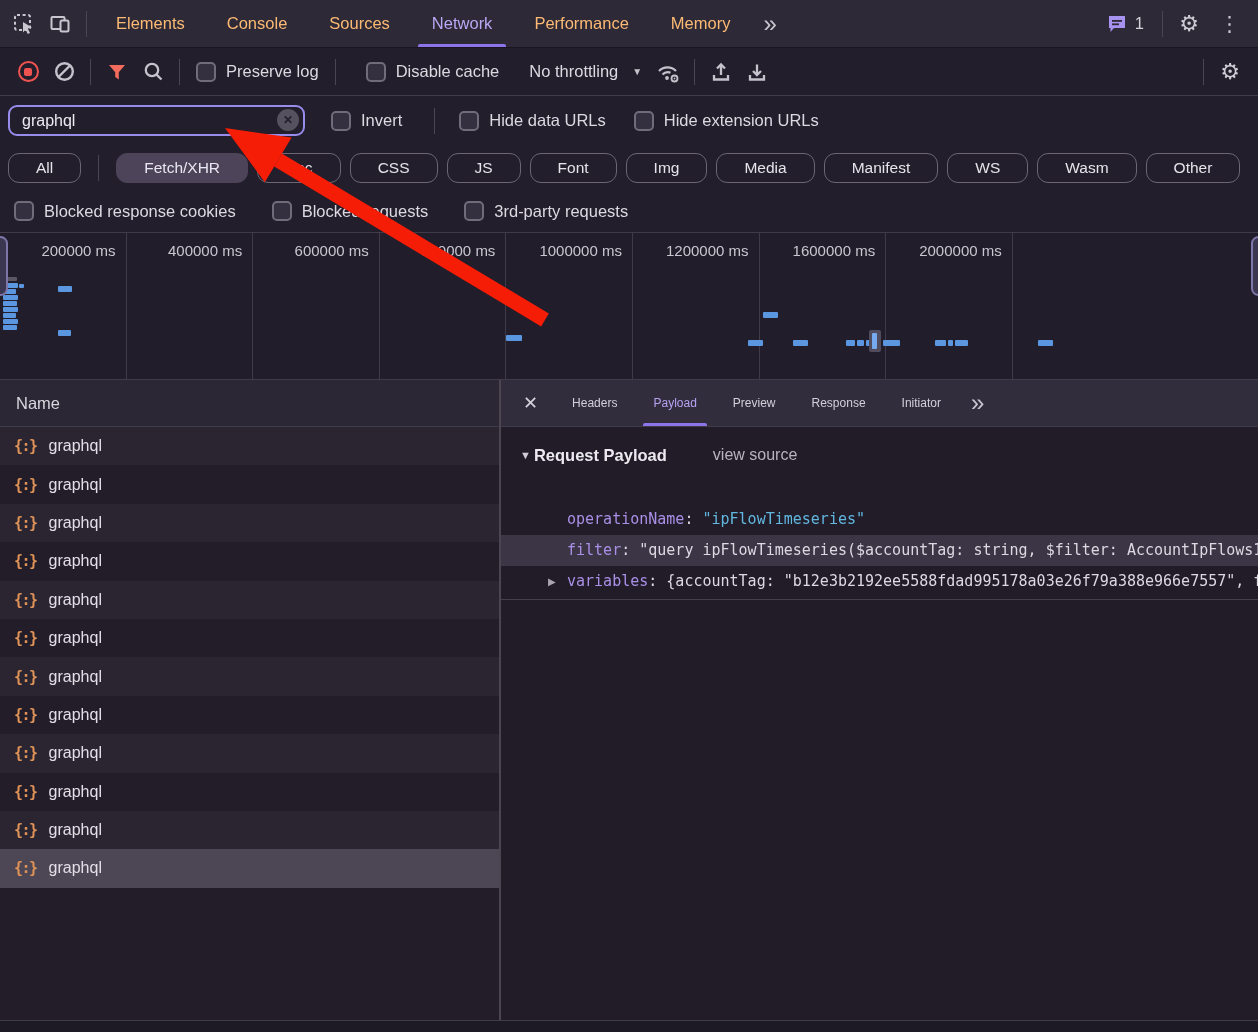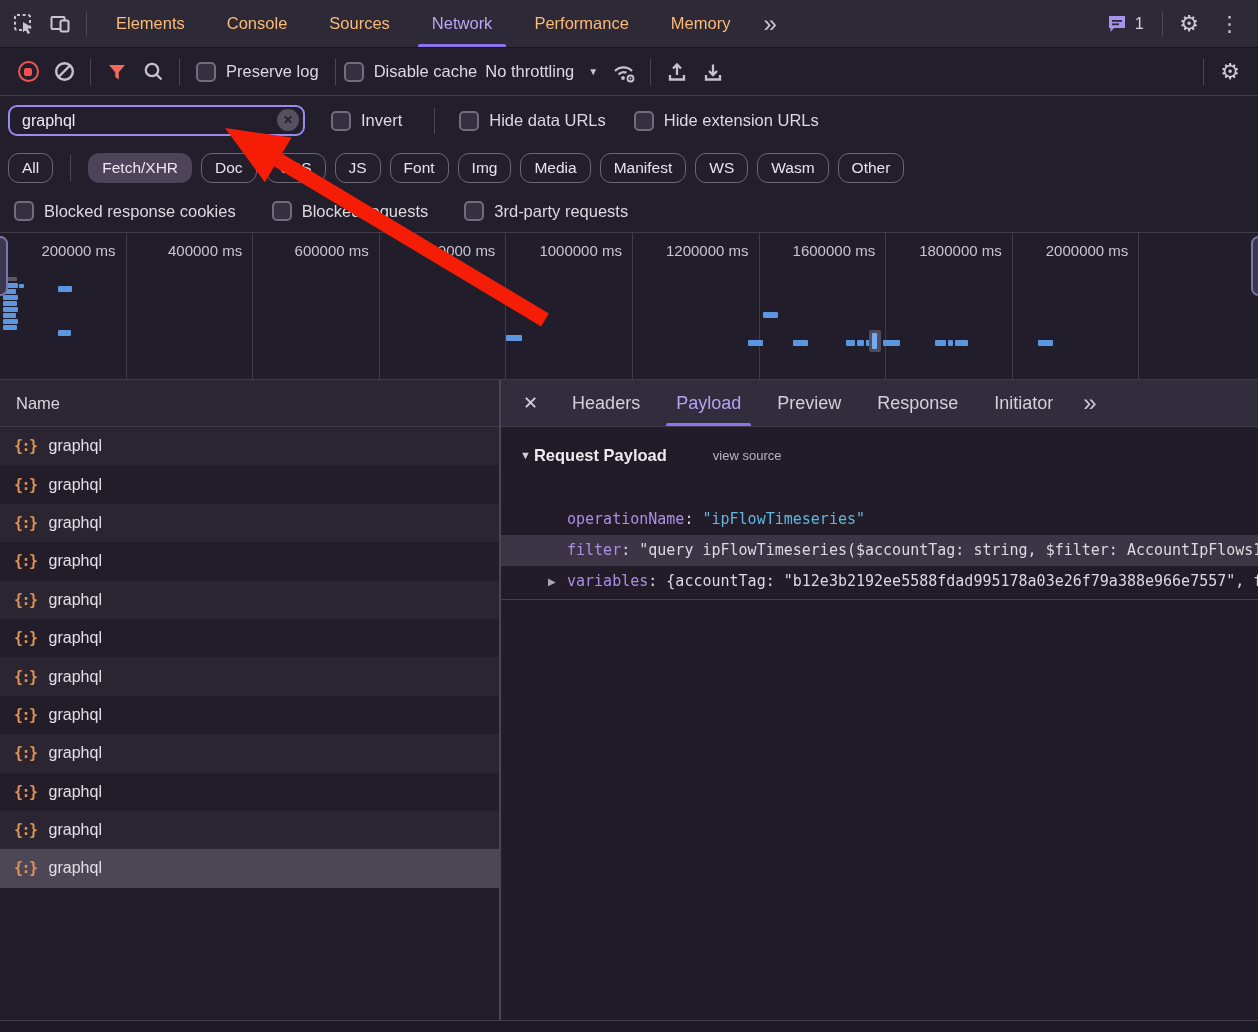--- a/index.html
+++ b/index.html
@@ -29,21 +29,21 @@
   .caret { font-size:10px; color:#c5c2cb; }
 
   
   .filter-row { height:49px; background:#221e2c; display:flex; align-items:center; padding:0 8px; }
   .filter-input-wrap { position:relative; width:297px; height:31px; margin-right:26px; flex:0 0 auto; }
   .filter-input-wrap input { width:100%; height:100%; background:#221e2c; border:2px solid #978cec; border-radius:9px; color:#eceaf1; font-size:16px; padding:0 36px 0 12px; outline:none; font-family:"Liberation Sans",sans-serif; }
   .clear-btn { position:absolute; right:6px; top:4px; width:22px; height:22px; border-radius:50%; background:#55515e; color:#221e2c; font-size:12px; font-weight:bold; display:flex; align-items:center; justify-content:center; }
 
   
   .chips-row { height:45px; background:#221e2c; display:flex; align-items:center; padding:0 8px; gap:9px; }
-  .chip { border:1.5px solid #6b6574; border-radius:11px; padding:5px 13px; font-size:15.5px; color:#e6e4ea; white-space:nowrap; }
+  .chip { border:1.5px solid #6b6574; border-radius:11px; padding:5px 27px; font-size:15.5px; color:#e6e4ea; white-space:nowrap; }
   .chip.active { background:#4d4459; border-color:#4d4459; color:#eae6f2;text-align:center; }
 
   
   .extra-row { height:43px; background:#221e2c; display:flex; align-items:center; padding:0 14px; gap:36px; border-bottom:1px solid #3f3b49; }
 
   
   .timeline { position:relative; height:147px; background:#211d2b; border-bottom:1px solid #3f3b49; overflow:hidden; }
   .timeline-cells { display:flex; height:100%; }
   .tcell { flex:0 0 126.6px; border-right:1px solid #3f3b49; font-size:15px; color:#c9c6d0; text-align:right; padding:9px 10px 0 0; white-space:nowrap; }
   .bar { position:absolute; background:#5b96e0; border-radius:1px; }
@@ -58,29 +58,29 @@
   .name-header { height:47px; flex:0 0 47px; background:#2b2735; border-bottom:1px solid #3f3b49; display:flex; align-items:center; padding-left:16px; font-size:16.5px; color:#dad7de; }
   .req-row { height:38.4px; flex:0 0 38.4px; display:flex; align-items:center; padding-left:14px; font-size:16px; color:#e2dfe7; gap:12px; }
   .req-row.even { background:#2a2531; }
   .req-row.odd  { background:#221d29; }
   .req-row.selected { background:#4d4654; }
   .braces { font-family:"DejaVu Sans Mono", monospace; color:#e09358; font-size:15px; letter-spacing:-1.5px; font-weight:bold; }
 
   .details-pane { flex:1; min-width:0; display:flex; flex-direction:column; background:#211c28; }
   .detail-tabs { height:47px; flex:0 0 47px; background:#322d3d; border-bottom:1px solid #3f3b49; display:flex; align-items:center; padding-left:6px; }
   .close-x { font-size:18px; color:#d3d0d9; padding:0 16px; }
-  .detail-tab { padding:16px 18px; height:100%; display:flex; align-items:center; font-size:18px; color:#d3d0d9; position:relative; }
+  .detail-tab { padding:16px 18px; height:100%; display:flex; align-items:center; font-size:12px; color:#d3d0d9; position:relative; }
   .detail-tab.active { color:#b5a3f2; }
   .detail-tab.active::after { content:""; position:absolute; left:8px; right:8px; bottom:0; height:3px; background:#8d74ea; border-radius:2px 2px 0 0; }
 
   .payload { padding-top:10px; overflow:hidden; }
   .section-row { display:flex; align-items:center; padding-left:19px; height:36px; }
   .section-title { font-weight:bold; font-size:16.5px; color:#eceaf0; display:flex; align-items:center; }
   .tri-sm { font-size:11px; color:#cfccd6; margin-right:3px; }
-  .view-source { margin-left:46px; font-size:13px; color:#b7b4be; }
+  .view-source { margin-left:46px; font-size:16px; color:#b7b4be; }
   .pline { height:31px; line-height:31px; white-space:pre; overflow:hidden; font-family:"DejaVu Sans Mono", monospace; font-size:15px; color:#d8d5de; position:relative; }
   .preview-line { padding-left:63px; }
   .tri2 { font-size:10px; color:#a9a6b2; font-family:"Liberation Sans",sans-serif; }
   .entry { padding-left:66px; }
   .entry .tri2 { position:absolute; left:47px; }
   .entry.highlight { background:#3b3545; }
   .key { color:#a98fe6; }
   .str { color:#61b7e0; }
   .plain { color:#dcd9e2; }
   .entries-wrap { border-bottom:1px solid #45404c; padding-bottom:2px; }
@@ -157,21 +157,21 @@
         <circle cx="10" cy="10" r="6.2" fill="none" stroke="#c5c2cb" stroke-width="2.3"></circle>
         <line x1="14.6" y1="14.6" x2="19.5" y2="19.5" stroke="#c5c2cb" stroke-width="2.3"></line>
       </svg>
     </div>
     <div class="vdiv"></div>
     <div class="cb-item" style="margin:0 8px;">
       <span class="checkbox"></span>
       <span>Preserve log</span>
     </div>
     <div class="vdiv"></div>
-    <div class="cb-item" style="margin:0 0;align-items:center;">
+    <div class="cb-item" style="margin:0 22px;align-items:center;">
       <span class="checkbox"></span>
       <span>Disable cache</span>
     </div>
     <div class="throttle">
       <span>No throttling</span>
       <span class="caret">▼</span>
     </div>
     <div class="tool-icon-btn">
       <svg class="ico" width="26" height="24" viewBox="0 0 26 24">
         <path d="M4 11 a12 12 0 0 1 17 0" fill="none" stroke="#c5c2cb" stroke-width="2.3"></path>
@@ -254,21 +254,20 @@
 
   <div class="timeline">
     <div class="timeline-cells">
         <div class="tcell">200000 ms</div>
         <div class="tcell">400000 ms</div>
         <div class="tcell">600000 ms</div>
         <div class="tcell">800000 ms</div>
         <div class="tcell">1000000 ms</div>
         <div class="tcell">1200000 ms</div>
         <div class="tcell">1600000 ms</div>
-        <div class="tcell">1800000 ms</div>
         <div class="tcell">2000000 ms</div>
       </div>
     <div>
         <div class="bar gray" style="left: 4px; top: 44px; width: 13px; height: 4px;"></div>
         <div class="bar" style="left: 3px; top: 50px; width: 15px; height: 5px;"></div>
         <div class="bar" style="left: 19px; top: 51px; width: 5px; height: 4px;"></div>
         <div class="bar" style="left: 3px; top: 56px; width: 13px; height: 5px;"></div>
         <div class="bar" style="left: 3px; top: 62px; width: 15px; height: 5px;"></div>
         <div class="bar" style="left: 3px; top: 68px; width: 14px; height: 5px;"></div>
         <div class="bar" style="left: 3px; top: 74px; width: 15px; height: 5px;"></div>

